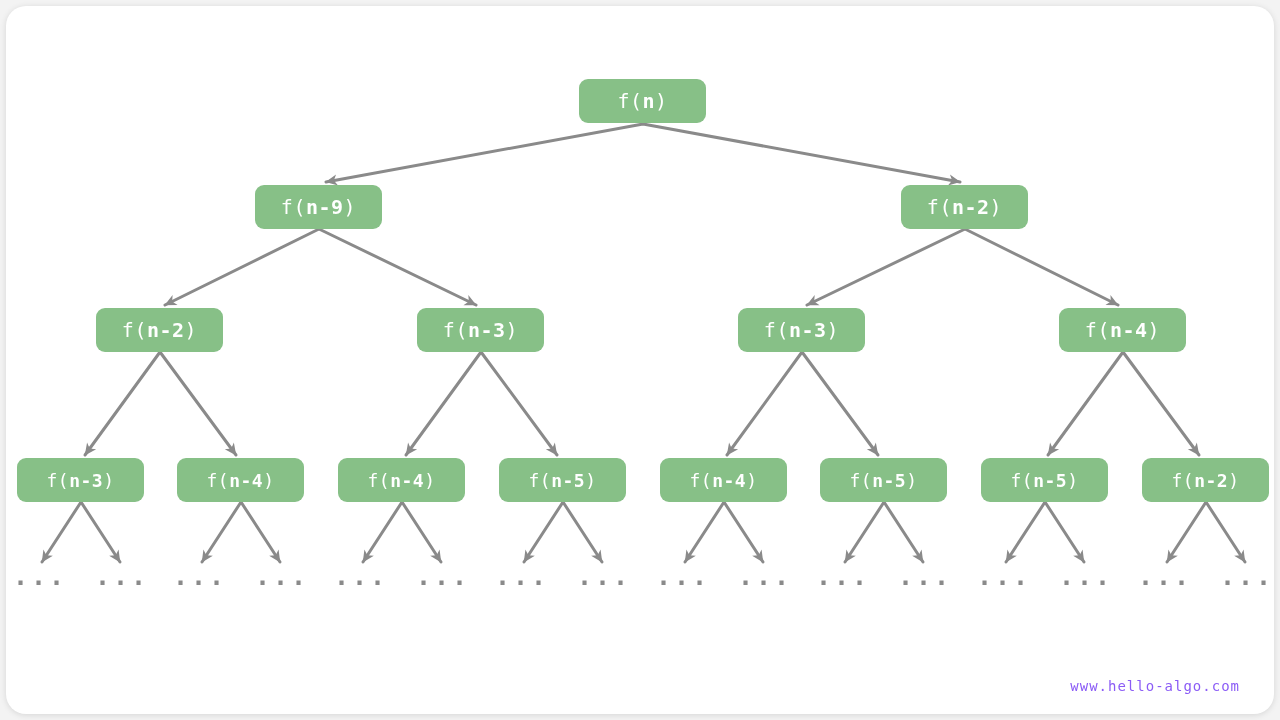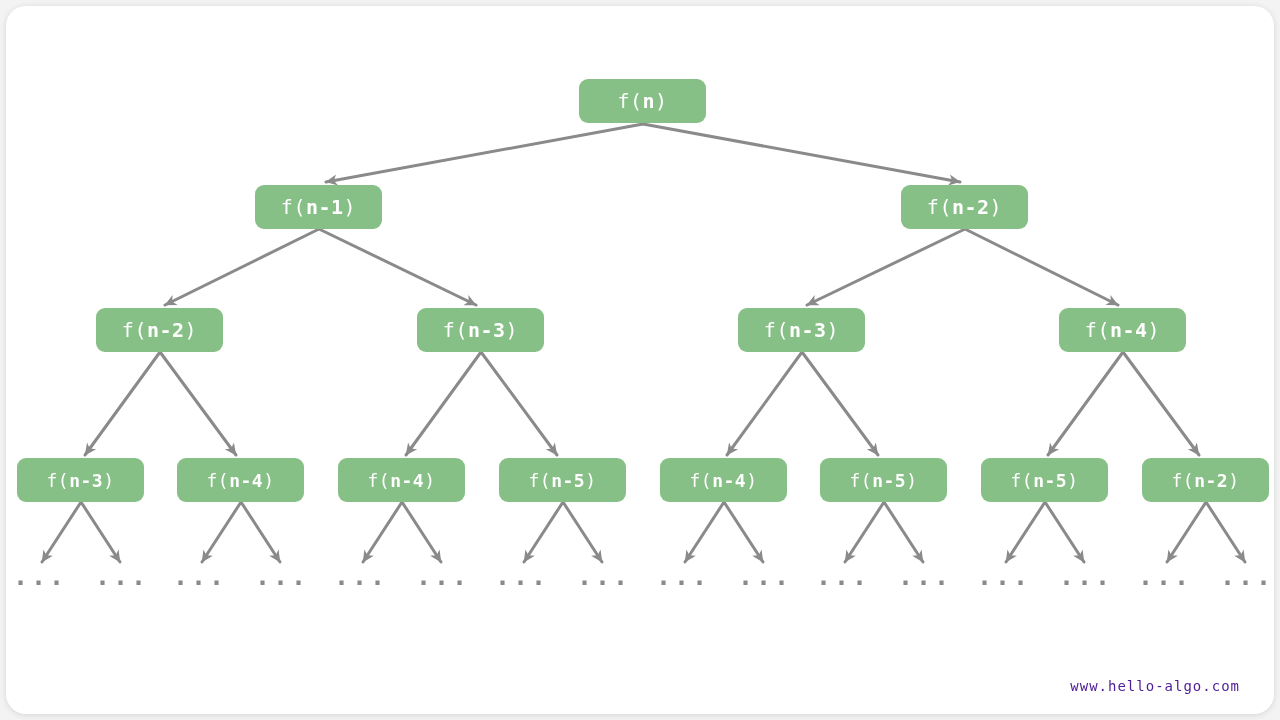--- a/index.html
+++ b/index.html
@@ -25,21 +25,21 @@
   }
   .node.small{font-size:18px;}
   .node .arg{font-weight:bold;}
   .dots{
     position:absolute;width:70px;top:564px;
     text-align:center;color:#8a8a8a;
     font-size:25px;font-weight:bold;letter-spacing:3px;line-height:1;
   }
   .watermark{
     position:absolute;right:40px;bottom:26px;
-    color:#4c1d95;font-size:14px;letter-spacing:1px;
+    color:#8b5cf6;font-size:14px;letter-spacing:1px;
   }
 </style>
 </head>
 <body>
 
 <div class="stage">
   <div class="card"></div>
 
   <svg class="edges" viewBox="0 0 1280 720">
     <defs>
@@ -76,21 +76,21 @@
       <line x1="884" y1="502" x2="923" y2="562" marker-end="url(#ah)"></line>
       <line x1="1045" y1="502" x2="1006" y2="562" marker-end="url(#ah)"></line>
       <line x1="1045" y1="502" x2="1084" y2="562" marker-end="url(#ah)"></line>
       <line x1="1206" y1="502" x2="1167" y2="562" marker-end="url(#ah)"></line>
       <line x1="1206" y1="502" x2="1245" y2="562" marker-end="url(#ah)"></line>
     </g>
   </svg>
 
   <div class="node" style="left:579px;top:79px"><span class="pre">f(</span><span class="arg">n</span><span class="suf">)</span></div>
 
-  <div class="node" style="left:255px;top:185px"><span class="pre">f(</span><span class="arg">n-1</span><span class="suf">)</span></div>
+  <div class="node" style="left:255px;top:185px"><span class="pre">f(</span><span class="arg">n-9</span><span class="suf">)</span></div>
   <div class="node" style="left:901px;top:185px"><span class="pre">f(</span><span class="arg">n-2</span><span class="suf">)</span></div>
 
   <div class="node" style="left:96px;top:308px"><span class="pre">f(</span><span class="arg">n-2</span><span class="suf">)</span></div>
   <div class="node" style="left:417px;top:308px"><span class="pre">f(</span><span class="arg">n-3</span><span class="suf">)</span></div>
   <div class="node" style="left:738px;top:308px"><span class="pre">f(</span><span class="arg">n-3</span><span class="suf">)</span></div>
   <div class="node" style="left:1059px;top:308px"><span class="pre">f(</span><span class="arg">n-4</span><span class="suf">)</span></div>
 
   <div class="node small" style="left:17px;top:458px"><span class="pre">f(</span><span class="arg">n-3</span><span class="suf">)</span></div>
   <div class="node small" style="left:177px;top:458px"><span class="pre">f(</span><span class="arg">n-4</span><span class="suf">)</span></div>
   <div class="node small" style="left:338px;top:458px"><span class="pre">f(</span><span class="arg">n-4</span><span class="suf">)</span></div>

